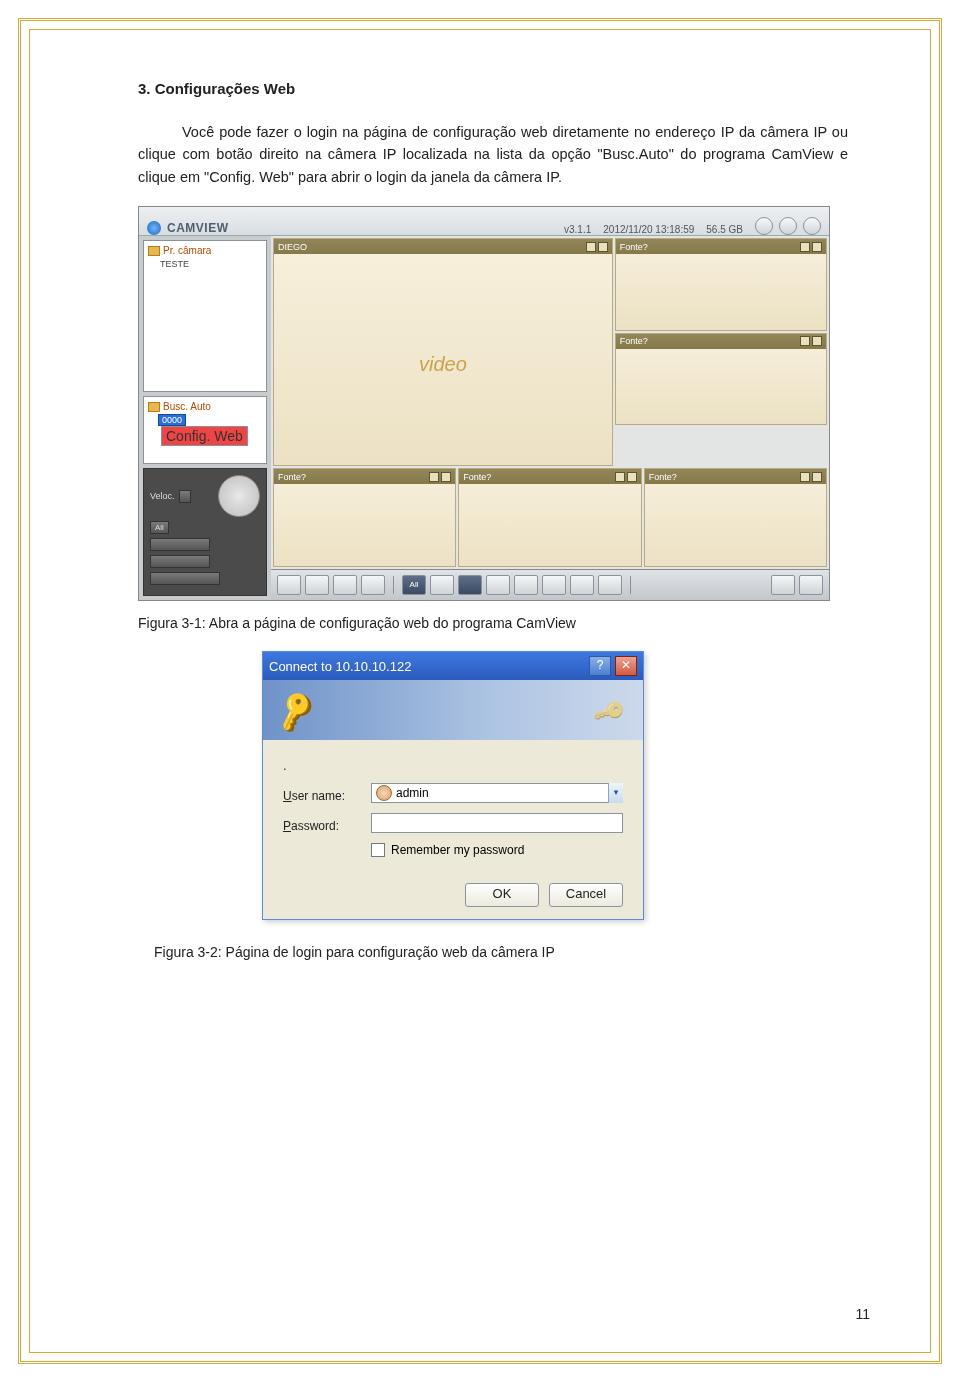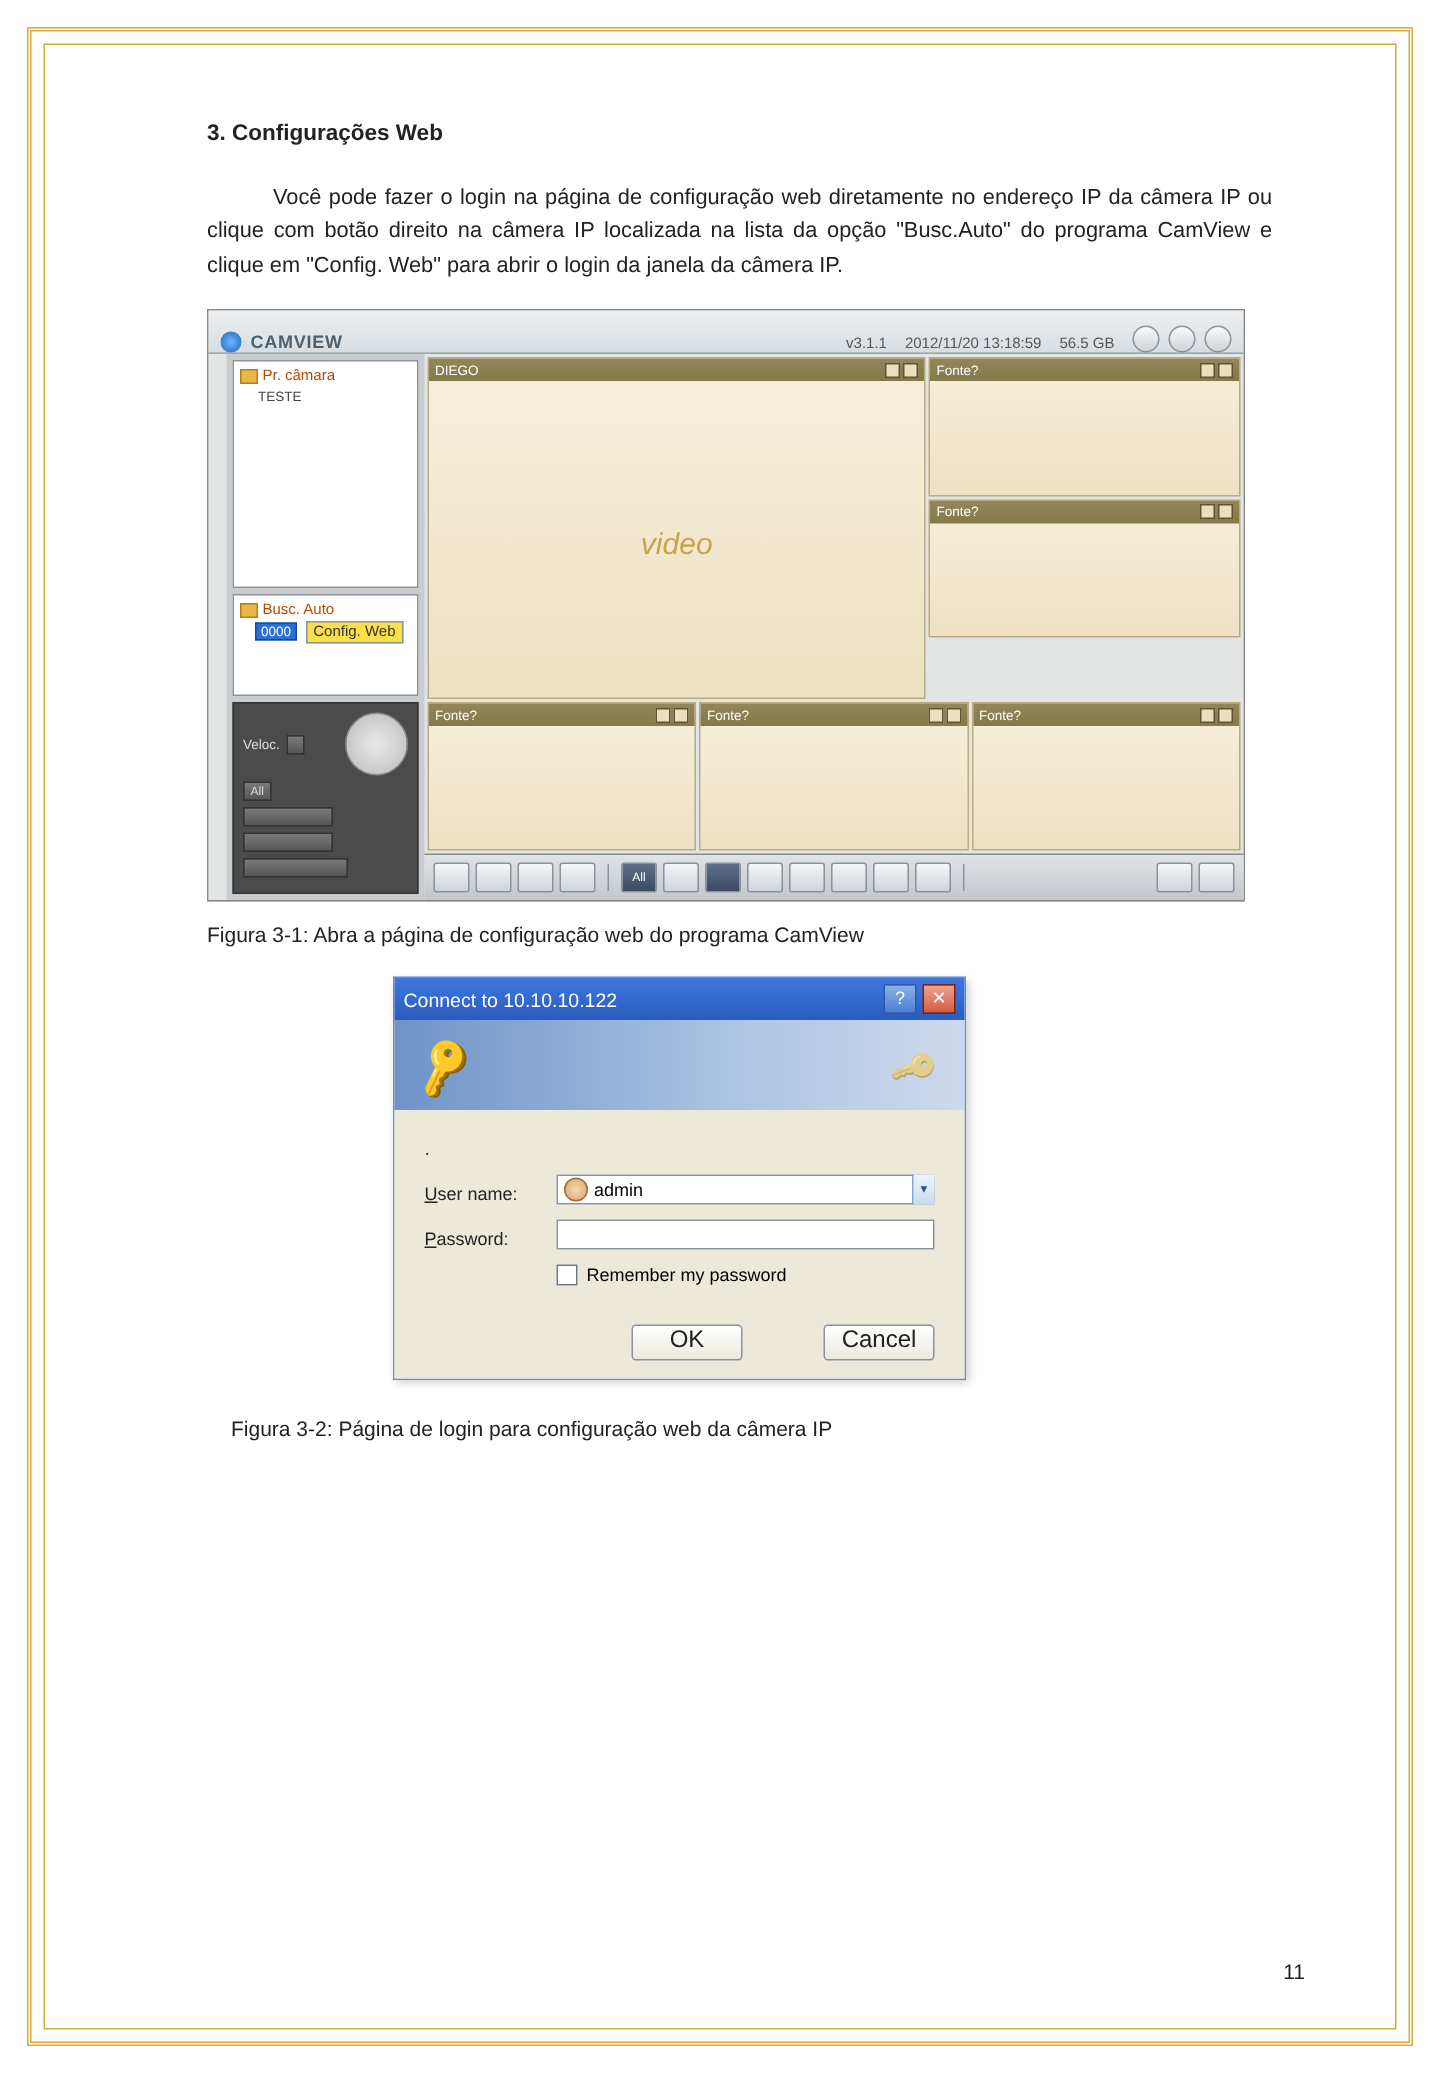--- a/index.html
+++ b/index.html
@@ -79,21 +79,21 @@
   }
   .cv-title { font-weight: bold; letter-spacing: 0.5px; }
   .cv-spacer { flex: 1; }
   .cv-stat { font-size: 10px; color: #555; margin: 0 6px; }
   .cv-round {
     width: 16px; height: 16px; border-radius: 50%;
     background: linear-gradient(#f8f8f8,#cfd4d8);
     border: 1px solid #8a939b;
     margin-left: 6px;
   }
-  .cv-body { display: flex; background: #e3e5e5; padding-left: 12px; }
+  .cv-body { display: flex; background: #e3e5e5; }
   .cv-side {
     width: 132px;
     background: #c8cccf;
     padding: 4px;
     box-sizing: border-box;
     display: flex;
     flex-direction: column;
   }
   .cv-panel {
     background: #fff;
@@ -126,23 +126,23 @@
   .cv-highlight {
     background: #2a6fd6;
     color: #fff;
     display: inline-block;
     padding: 0 3px;
     font-size: 9px;
     border: 1px solid #154a9a;
   }
   .cv-context {
     display: inline-block;
-    background: #fde047;
+    background: #ef4444;
     border: 1px solid #8a939b;
-    font-size: 10px;
+    font-size: 14px;
     padding: 1px 4px;
     margin-left: 3px;
     color: #333;
   }
   .cv-controls {
     flex: 1;
     background: #4b4b4b;
     border: 1px solid #333;
     padding: 6px;
     color: #ddd;
@@ -343,23 +343,22 @@
     padding-top: 6px;
   }
   .cred-btn {
     min-width: 72px;
     height: 22px;
     border: 1px solid #8a949e;
     border-radius: 3px;
     background: linear-gradient(#fefefe,#eceade);
     text-align: center;
     line-height: 20px;
-    font-size: 16px;
+    font-size: 13px;
     color: #222;
-    margin-left: 44px;
   }
 </style>
 </head>
 <body>
 
 <div class="page-outer">
   <div class="page-inner">
 
     <h2 class="heading">3. Configurações Web</h2>
 

